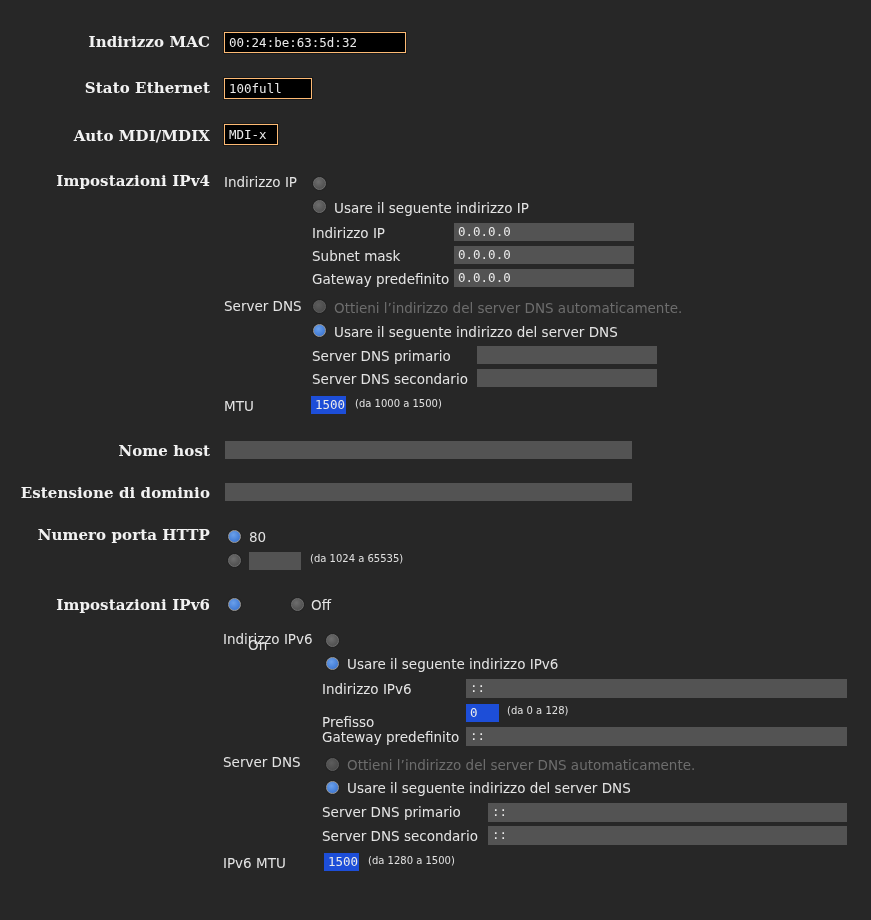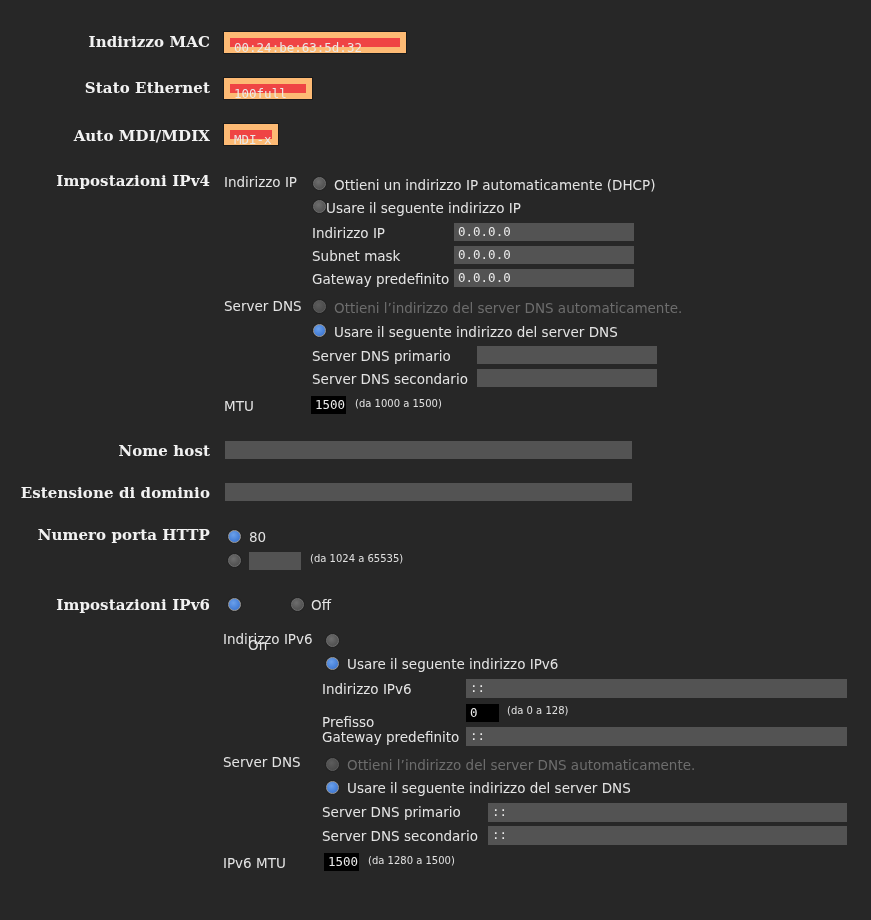--- a/index.html
+++ b/index.html
@@ -58,22 +58,22 @@
     white-space: nowrap;
     font-family: "DejaVu Sans", sans-serif;
     font-size: 10px;
     color: #e0e0e0;
   }
 
   
   .robox {
     position: absolute;
     box-sizing: border-box;
-    background: #ef4444;
-    border: 6px solid #fdba74;
+    background: #000000;
+    border: 1px solid #fdba74;
     outline: 1px solid #1a1a1a;
     font-family: "DejaVu Sans Mono", monospace;
     font-size: 12.5px;
     color: #eaeaea;
     line-height: 18px;
     padding: 0 4px;
     white-space: nowrap;
   }
 
   
@@ -85,21 +85,21 @@
     font-family: "DejaVu Sans Mono", monospace;
     font-size: 12.5px;
     color: #ebebeb;
     line-height: 18px;
     padding: 0 4px;
     white-space: nowrap;
     overflow: hidden;
   }
   
   .field.small {
-    background: #000000;
+    background: #1d4ed8;
   }
 
   
   .radio {
     position: absolute;
     width: 13px;
     height: 13px;
     border-radius: 50%;
     box-sizing: border-box;
     background: radial-gradient(circle at 40% 35%, #6e6e6e 0%, #585858 55%, #4b4b4b 100%);
@@ -127,24 +127,23 @@
   <div class="robox" style="left:224px; top:78px; width:88px; height:21px; line-height:19px;">100full</div>
 
   <div class="mlabel" style="top:127px;">Auto MDI/MDIX</div>
   <div class="robox" style="left:224px; top:124px; width:54px; height:21px; line-height:19px;">MDI-x</div>
 
   <div class="mlabel" style="top:172px;">Impostazioni IPv4</div>
 
   <div class="slabel" style="left:224px; top:174px;">Indirizzo IP</div>
 
   <div class="radio" style="left:313px; top:177px;"></div>
-  <div class="optext" style="left:334px; top:177px;">Ottieni un indirizzo IP automaticamente (DHCP)</div>
 
   <div class="radio" style="left:313px; top:200px;"></div>
-  <div class="optext" style="left:326px; top:200px;">Usare il seguente indirizzo IP</div>
+  <div class="optext" style="left:334px; top:200px;">Usare il seguente indirizzo IP</div>
 
   <div class="slabel" style="left:312px; top:225px;">Indirizzo IP</div>
   <div class="field" style="left:454px; top:223px; width:180px; height:18px;">0.0.0.0</div>
 
   <div class="slabel" style="left:312px; top:248px;">Subnet mask</div>
   <div class="field" style="left:454px; top:246px; width:180px; height:18px;">0.0.0.0</div>
 
   <div class="slabel" style="left:312px; top:271px;">Gateway predefinito</div>
   <div class="field" style="left:454px; top:269px; width:180px; height:18px;">0.0.0.0</div>
 

